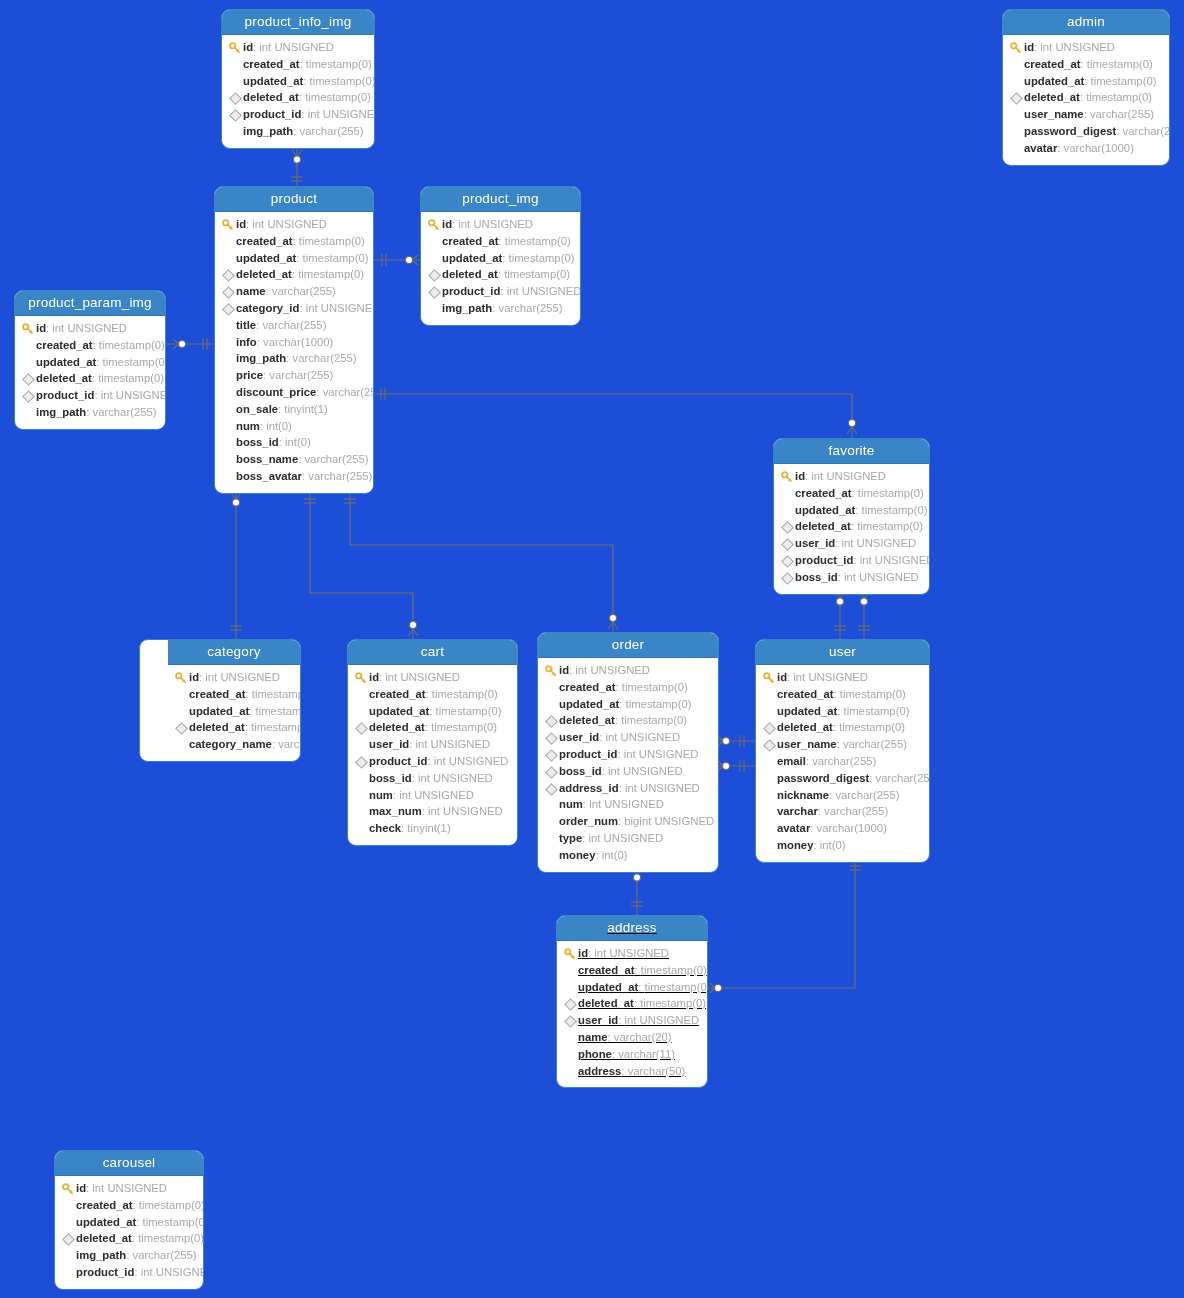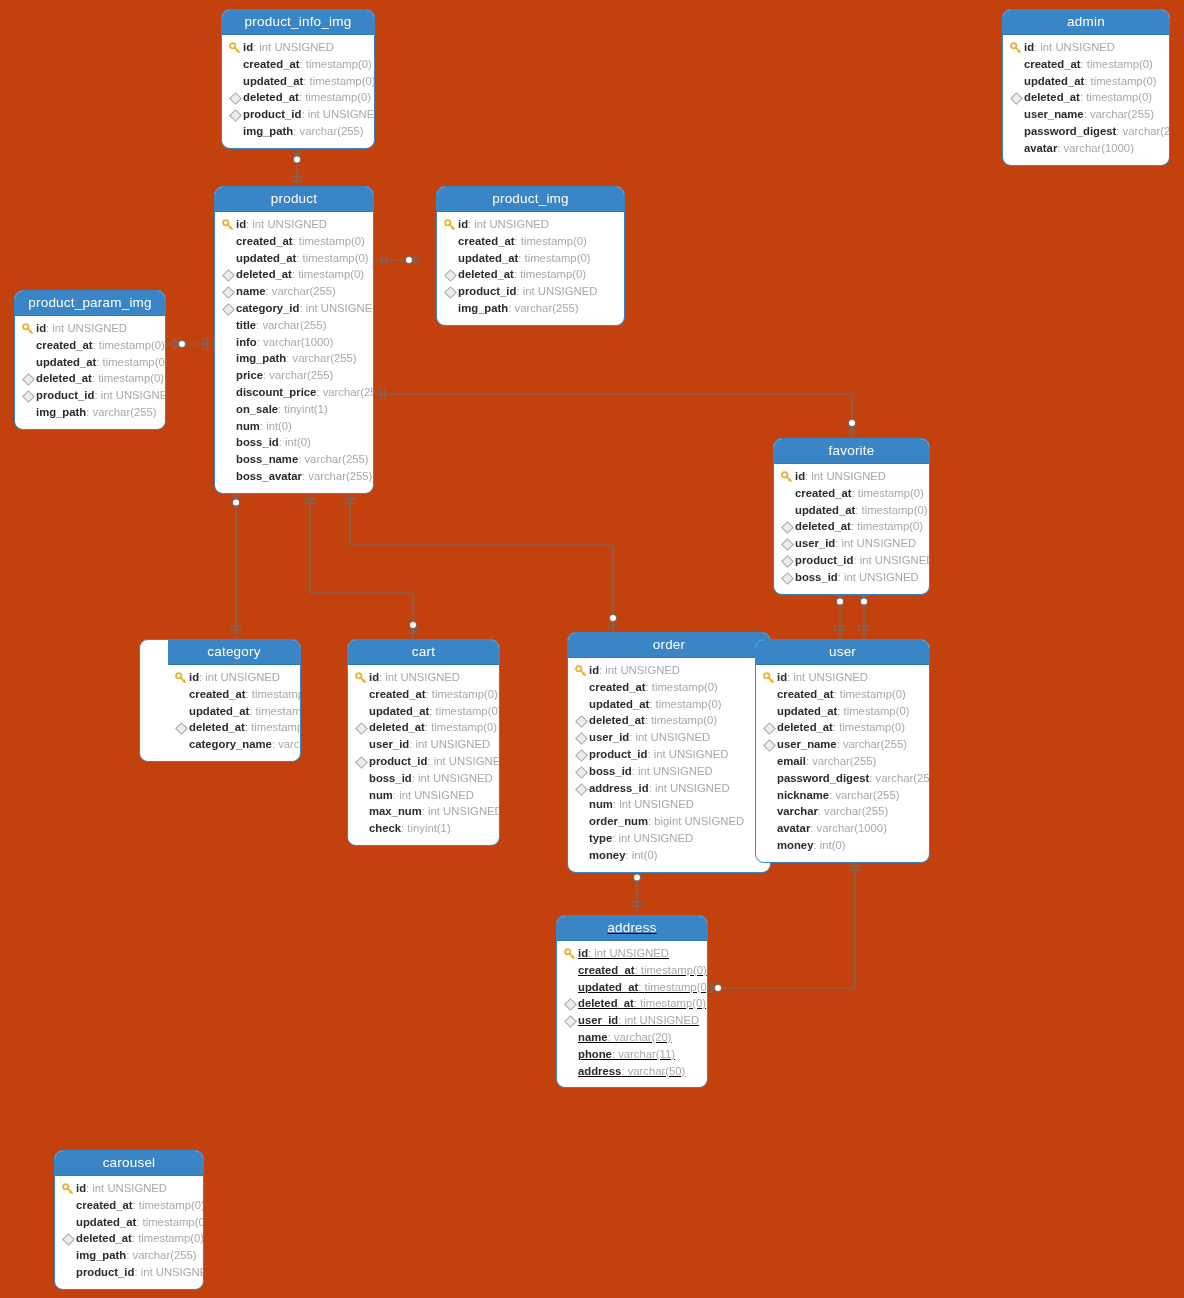--- a/index.html
+++ b/index.html
@@ -9,21 +9,21 @@
   }
   body {
     font-family: "Liberation Sans", sans-serif;
     -webkit-font-smoothing: antialiased;
   }
   #canvas {
     position: relative;
     width: 1184px;
     height: 1298px;
     overflow: hidden;
-    background: #c2410c;
+    background: #1d4ed8;
   }
   #links {
     position: absolute;
     left: 0;
     top: 0;
     width: 1184px;
     height: 1298px;
     pointer-events: none;
   }
   .entity {
@@ -405,21 +405,21 @@
             <span class="field-type">varchar(255)</span>
           </div>
           <div class="field">
             <span class="field-marker"></span>
             <span class="field-name">boss_avatar</span>
             <span class="field-type">:&nbsp;</span>
             <span class="field-type">varchar(255)</span>
           </div>
         </div>
       </div>
-      <div class="entity" style="left: 420px; top: 186px; width: 189px; margin-left: 16px;">
+      <div class="entity" style="left: 420px; top: 186px; width: 161px;">
         <div class="entity-header">product_img</div>
         <div class="entity-body">
           <div class="field">
             <span class="field-marker">
               <svg class="key-glyph" viewBox="0 0 16 16">
                 <circle cx="5" cy="5" r="3.6" fill="none" stroke="#e8b430" stroke-width="2.4"></circle>
                 <path d="M7.3 7.3 L13.4 13.4" stroke="#e8b430" stroke-width="2.4" stroke-linecap="round"></path>
                 <path d="M10.8 12.4 L12.2 11" stroke="#e8b430" stroke-width="2.2" stroke-linecap="round"></path>
               </svg>
             </span>
@@ -611,21 +611,21 @@
             <span class="field-type">timestamp(0)</span>
           </div>
           <div class="field">
             <span class="field-marker"></span>
             <span class="field-name">category_name</span>
             <span class="field-type">:&nbsp;</span>
             <span class="field-type">varchar(255)</span>
           </div>
         </div>
       </div>
-      <div class="entity" style="left: 347px; top: 639px; width: 153px;">
+      <div class="entity" style="left: 347px; top: 639px; width: 171px;">
         <div class="entity-header">cart</div>
         <div class="entity-body">
           <div class="field">
             <span class="field-marker">
               <svg class="key-glyph" viewBox="0 0 16 16">
                 <circle cx="5" cy="5" r="3.6" fill="none" stroke="#e8b430" stroke-width="2.4"></circle>
                 <path d="M7.3 7.3 L13.4 13.4" stroke="#e8b430" stroke-width="2.4" stroke-linecap="round"></path>
                 <path d="M10.8 12.4 L12.2 11" stroke="#e8b430" stroke-width="2.2" stroke-linecap="round"></path>
               </svg>
             </span>
@@ -686,21 +686,21 @@
             <span class="field-type">int UNSIGNED</span>
           </div>
           <div class="field">
             <span class="field-marker"></span>
             <span class="field-name">check</span>
             <span class="field-type">:&nbsp;</span>
             <span class="field-type">tinyint(1)</span>
           </div>
         </div>
       </div>
-      <div class="entity" style="left: 567px; top: 632px; width: 204px;">
+      <div class="entity" style="left: 537px; top: 632px; width: 182px;">
         <div class="entity-header">order</div>
         <div class="entity-body">
           <div class="field">
             <span class="field-marker">
               <svg class="key-glyph" viewBox="0 0 16 16">
                 <circle cx="5" cy="5" r="3.6" fill="none" stroke="#e8b430" stroke-width="2.4"></circle>
                 <path d="M7.3 7.3 L13.4 13.4" stroke="#e8b430" stroke-width="2.4" stroke-linecap="round"></path>
                 <path d="M10.8 12.4 L12.2 11" stroke="#e8b430" stroke-width="2.2" stroke-linecap="round"></path>
               </svg>
             </span>

